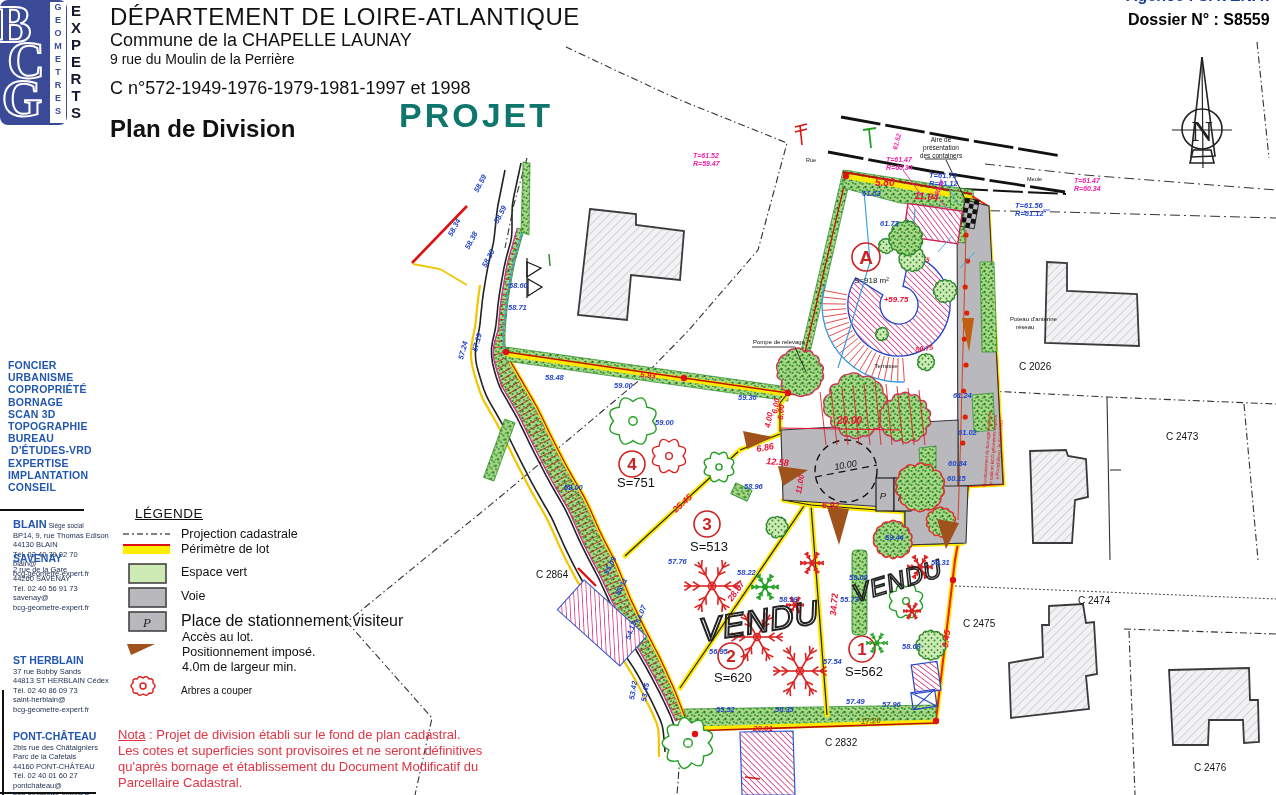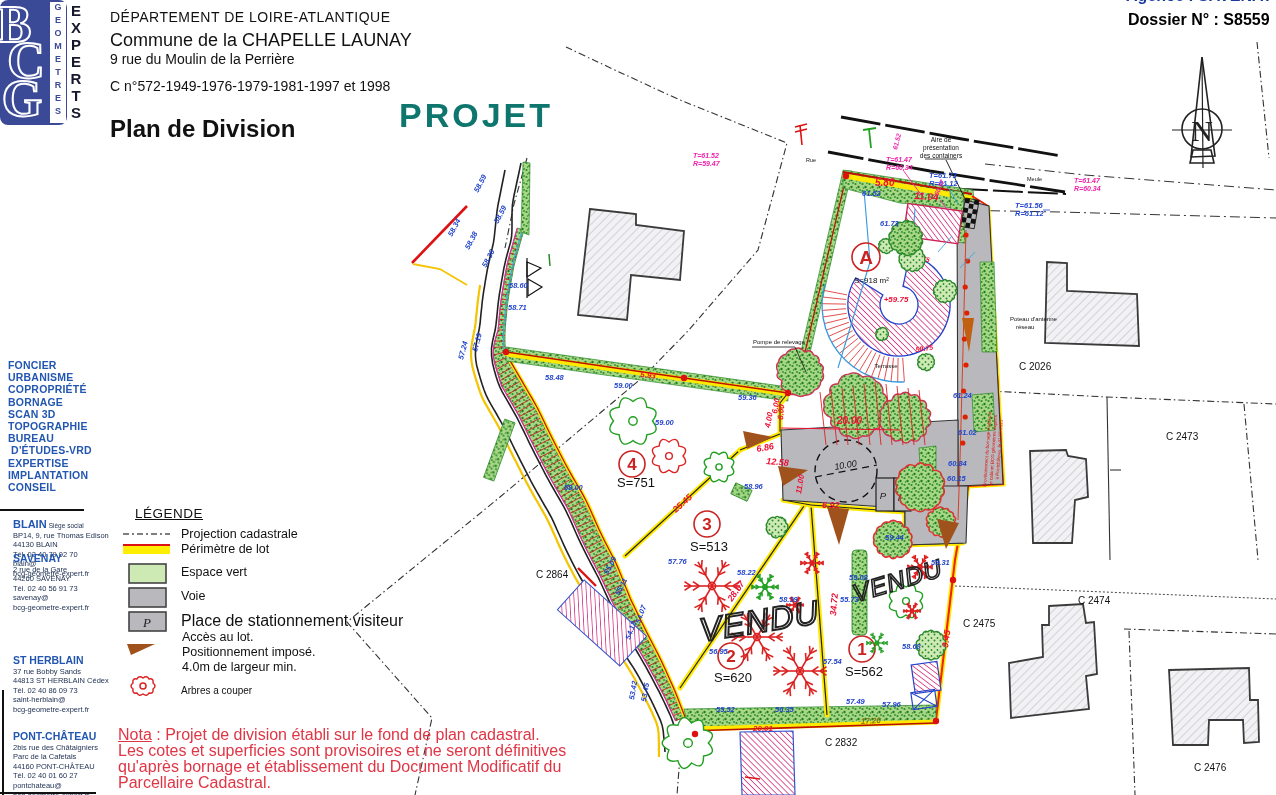--- a/index.html
+++ b/index.html
@@ -966,24 +966,24 @@
   <text x="58" y="114" font-size="9" font-family="Liberation Sans, sans-serif" font-weight="bold" fill="#3b4a96" text-anchor="middle">S</text>
   <text x="76" y="16" font-size="15" font-family="Liberation Sans, sans-serif" font-weight="bold" fill="#15182b" text-anchor="middle">E</text>
   <text x="76" y="33" font-size="15" font-family="Liberation Sans, sans-serif" font-weight="bold" fill="#15182b" text-anchor="middle">X</text>
   <text x="76" y="50" font-size="15" font-family="Liberation Sans, sans-serif" font-weight="bold" fill="#15182b" text-anchor="middle">P</text>
   <text x="76" y="67" font-size="15" font-family="Liberation Sans, sans-serif" font-weight="bold" fill="#15182b" text-anchor="middle">E</text>
   <text x="76" y="84" font-size="15" font-family="Liberation Sans, sans-serif" font-weight="bold" fill="#15182b" text-anchor="middle">R</text>
   <text x="76" y="101" font-size="15" font-family="Liberation Sans, sans-serif" font-weight="bold" fill="#15182b" text-anchor="middle">T</text>
   <text x="76" y="118" font-size="15" font-family="Liberation Sans, sans-serif" font-weight="bold" fill="#15182b" text-anchor="middle">S</text>
 </svg>
 
-<div class="abs" style="left:110px;top:9px;font-size:14px;color:#111;letter-spacing:0.5px">DÉPARTEMENT DE LOIRE-ATLANTIQUE</div>
+<div class="abs" style="left:110px;top:3px;font-size:24px;color:#111;letter-spacing:0.5px">DÉPARTEMENT DE LOIRE-ATLANTIQUE</div>
 <div class="abs" style="left:110px;top:30px;font-size:18px;color:#111">Commune de la CHAPELLE LAUNAY</div>
 <div class="abs" style="left:110px;top:51px;font-size:14px;color:#111">9 rue du Moulin de la Perrière</div>
-<div class="abs" style="left:110px;top:78px;font-size:14px;color:#111">C n°572-1949-1976-1979-1981-1997 et 1998</div>
+<div class="abs" style="left:110px;top:78px;font-size:18px;color:#111">C n°572-1949-1976-1979-1981-1997 et 1998</div>
 <div class="abs" style="left:110px;top:115px;font-size:24px;font-weight:bold;color:#111">Plan de Division</div>
 
 <div class="abs" style="left:399px;top:96px;font-size:34px;font-weight:bold;color:#0f766e;letter-spacing:3px">PROJET</div>
 
 <div class="abs" style="left:1126px;top:-13px;font-size:16px;font-weight:bold;color:#1a3a9c;white-space:nowrap">Agence : SAVENAY</div>
 <div class="abs" style="left:1128px;top:11px;font-size:16px;font-weight:bold;color:#000000;white-space:nowrap">Dossier N° : S8559</div>
 
 <div class="abs" style="left:8px;top:359px;font-size:10.5px;font-weight:bold;color:#2256b0;line-height:12.2px;letter-spacing:0.2px">
 FONCIER<br>URBANISME<br>COPROPRIÉTÉ<br>BORNAGE<br>SCAN 3D<br>TOPOGRAPHIE<br>BUREAU<br>&nbsp;D'ÉTUDES-VRD<br>EXPERTISE<br>IMPLANTATION<br>CONSEIL
 </div>
@@ -1031,18 +1031,18 @@
   </g>
 </svg>
 <div class="abs" style="left:181px;top:527px;font-size:12.5px;color:#111">Projection cadastrale</div>
 <div class="abs" style="left:181px;top:542px;font-size:12.5px;color:#111">Périmètre de lot</div>
 <div class="abs" style="left:181px;top:565px;font-size:12.5px;color:#111">Espace vert</div>
 <div class="abs" style="left:181px;top:589px;font-size:12.5px;color:#111">Voie</div>
 <div class="abs" style="left:181px;top:612px;font-size:16px;color:#111">Place de stationnement visiteur</div>
 <div class="abs" style="left:182px;top:630px;font-size:12.5px;color:#111;line-height:15.2px">Accès au lot.<br>Positionnement imposé.<br>4.0m de largeur min.</div>
 <div class="abs" style="left:181px;top:685px;font-size:10px;color:#111">Arbres a couper</div>
 
-<div class="abs" style="left:118px;top:727px;font-size:16px;color:#e03545;line-height:16px;white-space:nowrap">
+<div class="abs" style="left:118px;top:727px;font-size:13px;color:#e03545;line-height:16px;white-space:nowrap">
 <span style="text-decoration:underline">Nota</span> : Projet de division établi sur le fond de plan cadastral.<br>
 Les cotes et superficies sont provisoires et ne seront définitives<br>
 qu'après bornage et établissement du Document Modificatif du<br>
 Parcellaire Cadastral.
 </div>
 
 </body></html>

